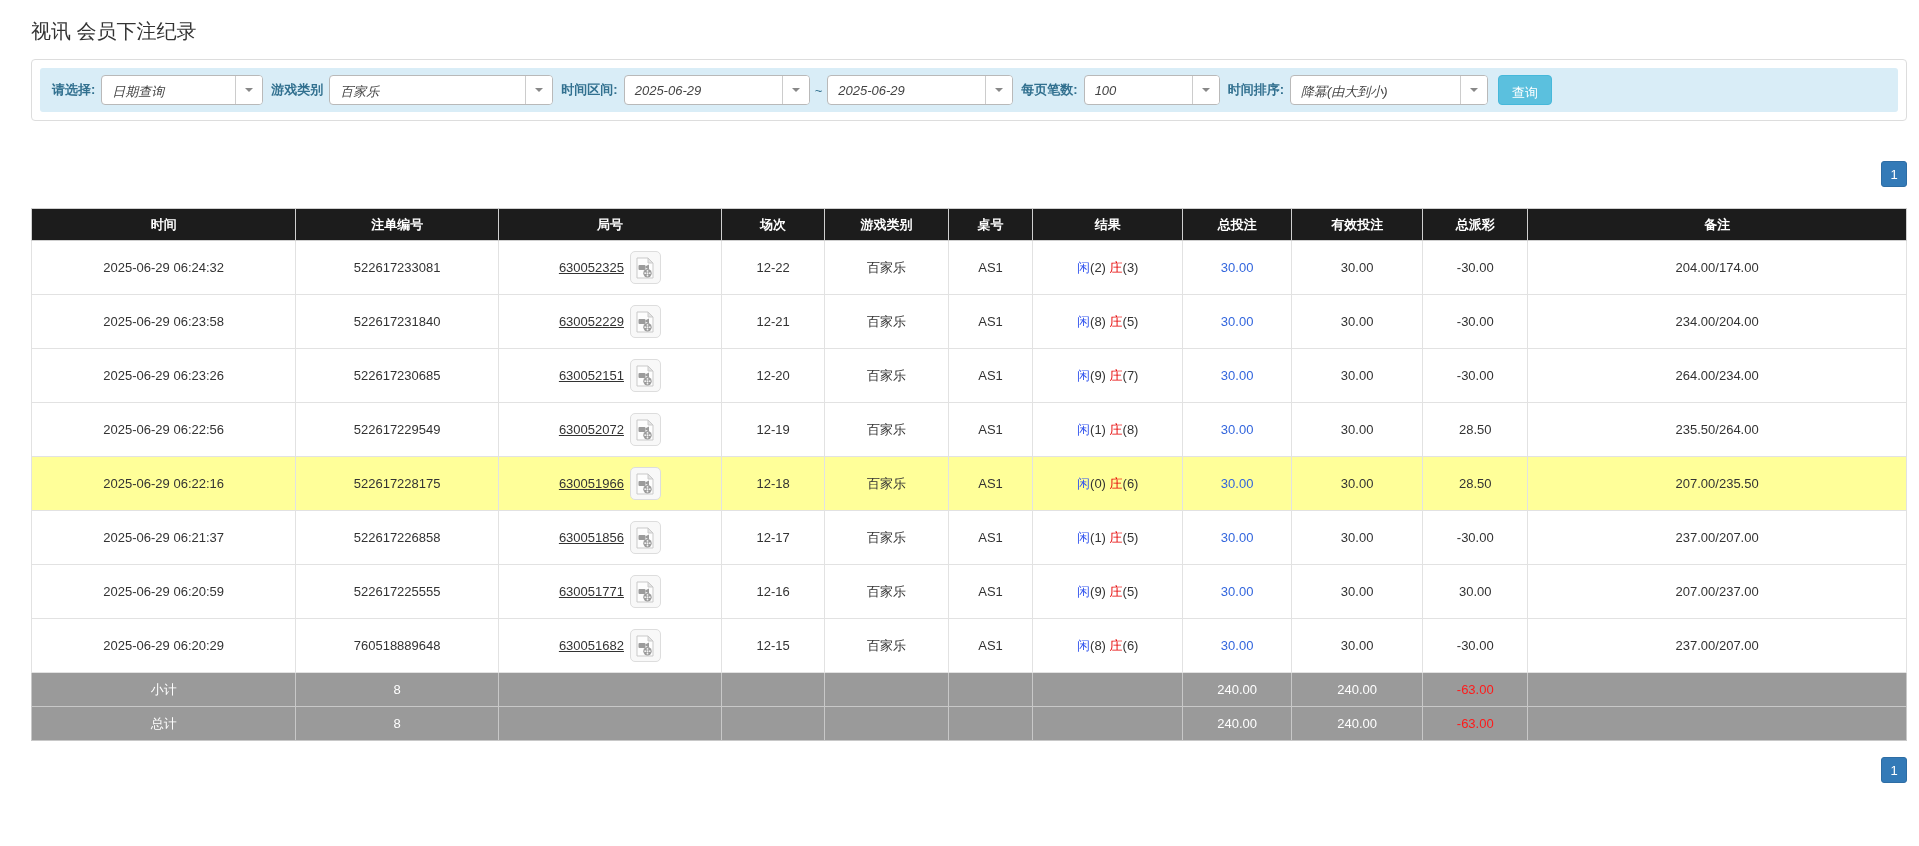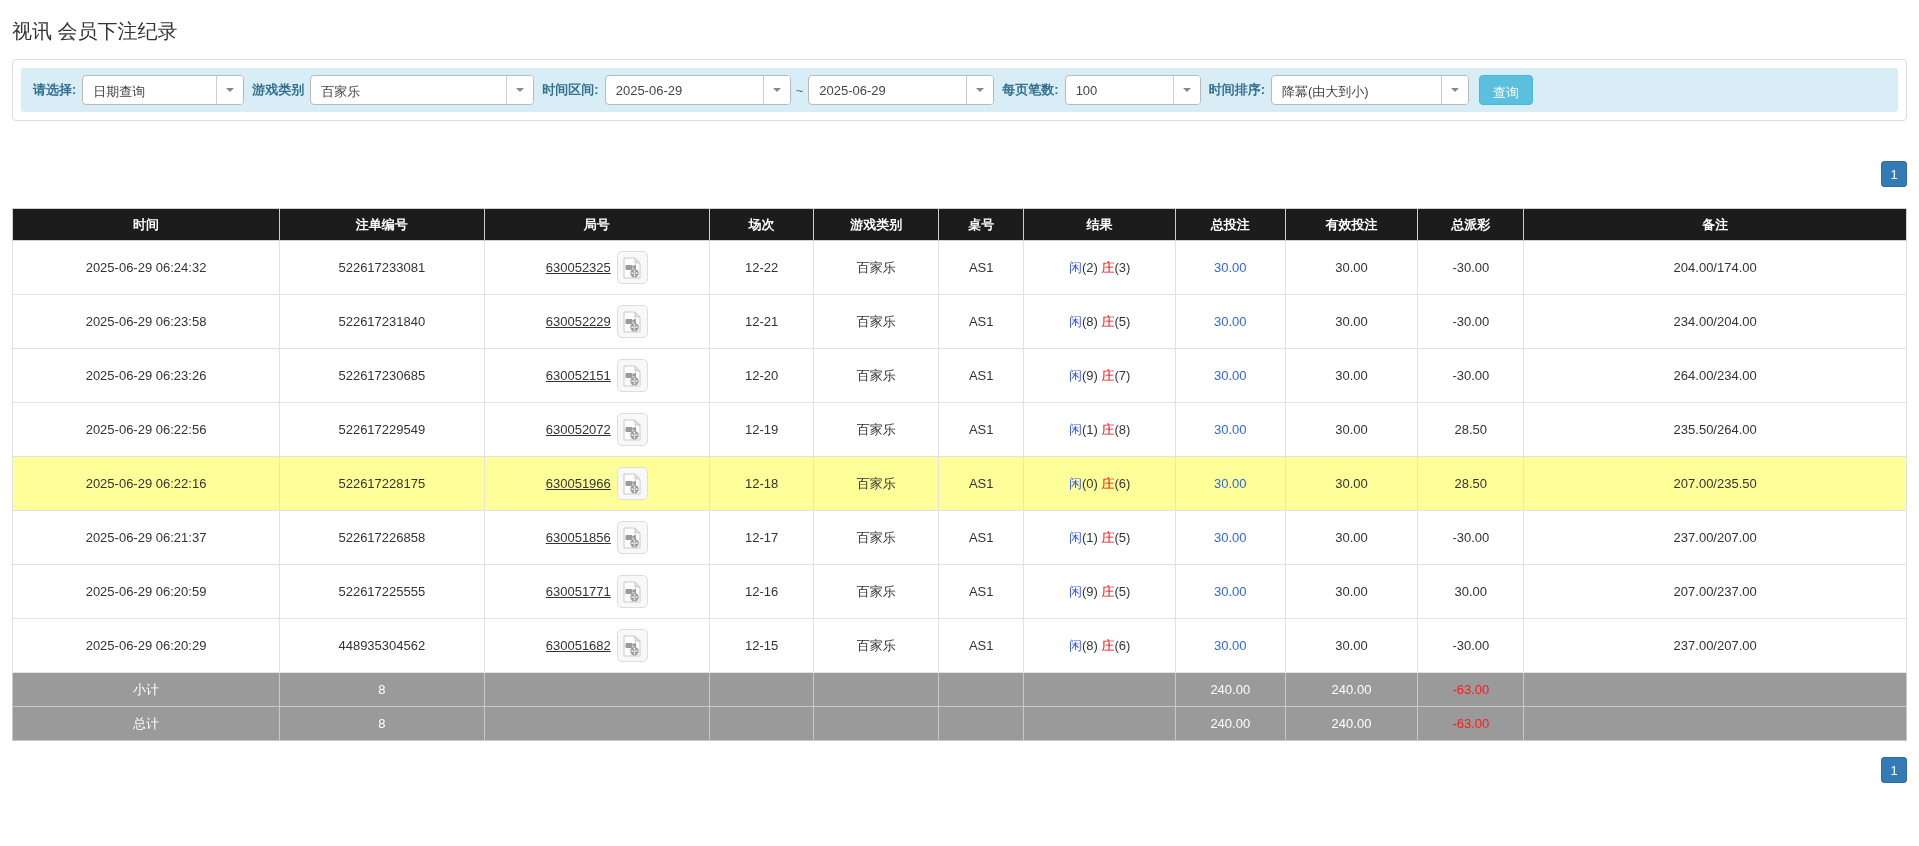--- a/index.html
+++ b/index.html
@@ -1,31 +1,31 @@
 <!DOCTYPE html>
 <html><head>
 <meta charset="utf-8">
 <style>
   * { box-sizing: border-box; margin: 0; padding: 0; }
   html, body { width: 1919px; height: 846px; overflow: hidden; background: #fff;
     font-family: "Liberation Sans", "DejaVu Sans", sans-serif; color: #333; }
-  .wrap { padding: 10px 12px 0 12px; }
+  .wrap { padding: 10px 12px 0 12px; margin-left: 19px; }
 
   .page-title { font-size: 20px; font-weight: normal; color: #333; margin: 8px 0 14px 0; }
 
   
   .filter-panel { border: 1px solid #ddd; border-radius: 4px; padding: 8px; }
   .filter-bar { background: #d9edf7; border-radius: 3px; padding: 7px 10px;
     display: flex; align-items: center; }
   .f-label { font-size: 13px; font-weight: bold; color: #31708f; white-space: nowrap;
     margin: 0 6px 0 8px; text-align: center; }
   .combo { display: flex; align-items: stretch; height: 30px; background: #fff;
     border: 1px solid #b9b9b9; border-radius: 4px; overflow: hidden; flex-shrink: 0; }
   .combo .val { font-size: 13px; color: #444; padding: 7px 10px 0 10px; flex: 1;
-    white-space: nowrap; overflow: hidden; }
+    white-space: nowrap; overflow: hidden; font-style: italic; }
   .combo .arrow { width: 27px; border-left: 1px solid #ccc; display: flex;
     align-items: center; justify-content: center; background: #fff; }
   .tri { width: 0; height: 0; border: 4px solid transparent; border-top-color: #888;
     margin-top: 4px; }
   .tilde { font-size: 13px; color: #31708f; margin: 0 5px; }
   .btn-search { height: 30px; padding: 8px 13px; margin-left: 10px; background: #5bc0de;
     border: 1px solid #46b8da; border-radius: 4px; color: #fff; font-size: 13px;
     cursor: pointer; flex-shrink: 0; }
 
   
@@ -356,21 +356,21 @@
           <td>百家乐</td>
           <td>AS1</td>
           <td><span class="res-p">闲</span>(9) <span class="res-b">庄</span>(5)</td>
           <td><a class="blue-link">30.00</a></td>
           <td>30.00</td>
           <td>30.00</td>
           <td>207.00/237.00</td>
         </tr>
         <tr>
           <td>2025-06-29 06:20:29</td>
-          <td>448935304562</td>
+          <td>760518889648</td>
           <td><span class="round-cell">
               <span>630051682</span>
               <span class="video-btn">
                 <svg width="20" height="22" viewBox="0 0 20 22">
                   <path d="M2 1 h11 l5 5 v15 h-16 z" fill="#fdfdfd" stroke="#c9c9c9"></path>
                   <path d="M13 1 l5 5 h-5 z" fill="#e3e3e3" stroke="#c9c9c9"></path>
                   <rect x="3.5" y="8" width="7" height="5" rx="1" fill="#9b9b9b"></rect>
                   <path d="M10.5 9.2 l3.5 -1.7 v5 l-3.5 -1.7 z" fill="#9b9b9b"></path>
                   <circle cx="12.5" cy="16.2" r="4.2" fill="#9b9b9b"></circle>
                   <circle cx="12.5" cy="16.2" r="1" fill="#f2f2f2"></circle>

